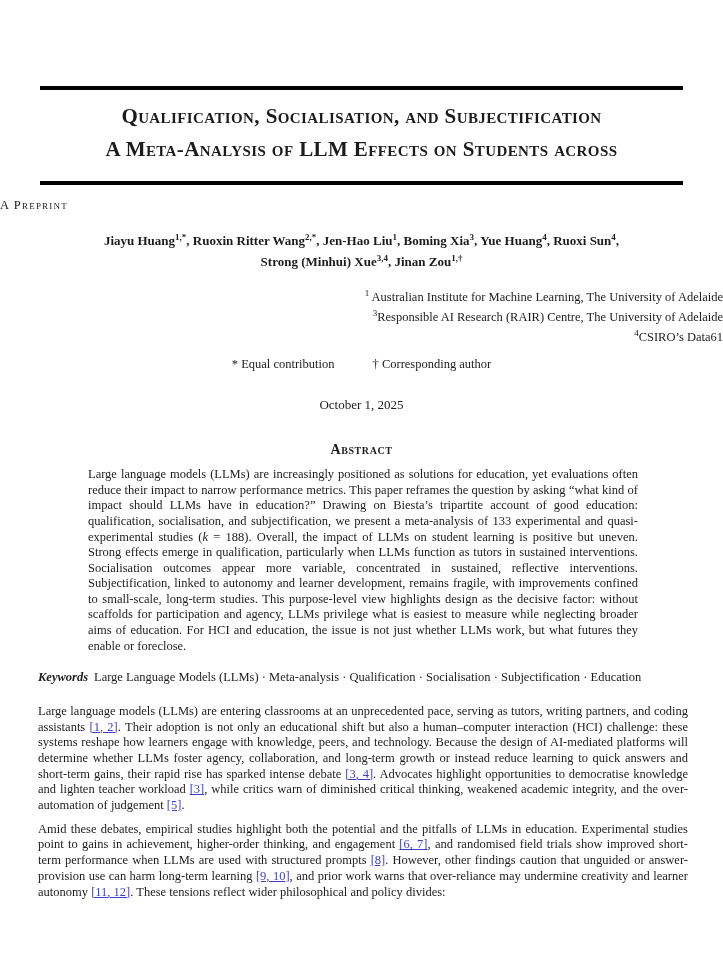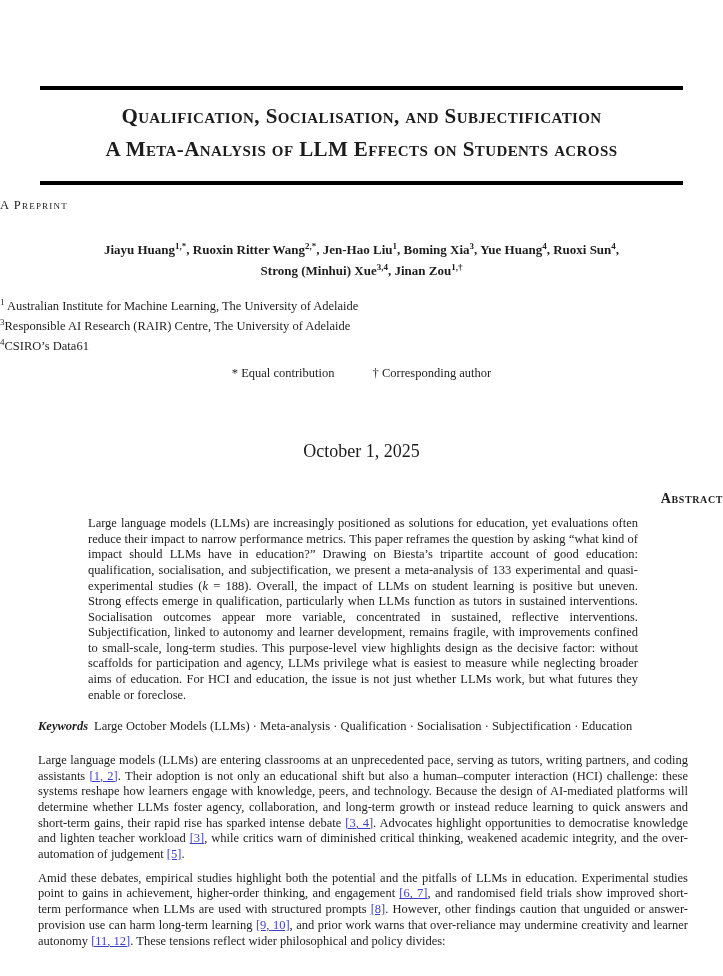--- a/index.html
+++ b/index.html
@@ -23,33 +23,33 @@
     font-weight: 700;
     font-variant: small-caps;
     letter-spacing: 0.4px;
   }
 
   .preprint {
     margin-top: 13px; text-align: left;
     font-variant: small-caps; font-size: 12.5px; letter-spacing: 1.2px;
   }
 
-  .authors { margin-top: 25px; text-align: center; font-weight: 700; font-size: 13px; line-height: 17px; }
+  .authors { margin-top: 16px; text-align: center; font-weight: 700; font-size: 13px; line-height: 17px; }
   .authors sup { font-size: 9px; font-weight: 700; }
 
-  .affiliations { margin-top: 15px; text-align: left; font-size: 12.5px; line-height: 16px; }
+  .affiliations { margin-top: 15px; text-align: right; font-size: 12.5px; line-height: 16px; }
   .affiliations sup { font-size: 9px; }
 
   .contrib { margin-top: 12px; text-align: center; font-size: 12.5px; }
   .contrib .note + .note { margin-left: 38px; }
 
-  .date { margin-top: 60px; text-align: center; font-size: 18px; }
+  .date { margin-top: 25px; text-align: center; font-size: 13px; }
 
   .abs-head {
-    margin-top: 29px; text-align: right;
+    margin-top: 29px; text-align: center;
     font-weight: 700; font-variant: small-caps; font-size: 14px; letter-spacing: 0.6px; font-family: Liberation Serif, serif;
   }
   .abs-body {
     margin: 9px 85px 16px 88px;
     font-size: 12.5px; line-height: 15.6px;
     text-align: justify;
   }
 
   .keywords { margin: 9px 35px 0 38px; font-size: 12.5px; line-height: 15.6px; }
   .keywords .kw-label { font-weight: 700; font-style: italic; margin-right: 6px; }
@@ -108,21 +108,21 @@
     <span class="note"><span>*</span> <span>Equal contribution</span></span><span class="note"><span>†</span> <span>Corresponding author</span></span>
   </div>
 
   <div class="date">October 1, 2025</div>
 
   <div class="abs-head">Abstract</div>
 
   <div class="abs-body"><span>Large language models (LLMs) are increasingly positioned as solutions for education, yet evaluations often reduce their impact to narrow performance metrics. This paper reframes the question by asking “what kind of impact should LLMs have in education?”  Drawing on Biesta’s tripartite account of good education: qualification, socialisation, and subjectification, we present a meta-analysis of 133 experimental and quasi-experimental studies (</span><i class="kvar">k</i><span> = 188). Overall, the impact of LLMs on student learning is positive but uneven. Strong effects emerge in qualification, particularly when LLMs function as tutors in sustained interventions. Socialisation outcomes appear more variable, concentrated in sustained, reflective interventions. Subjectification, linked to autonomy and learner development, remains fragile, with improvements confined to small-scale, long-term studies. This purpose-level view highlights design as the decisive factor: without scaffolds for participation and agency, LLMs privilege what is easiest to measure while neglecting broader aims of education. For HCI and education, the issue is not just whether LLMs work, but what futures they enable or foreclose.</span></div>
 
   <div class="keywords">
-    <span class="kw-label">Keywords</span><span>Large October Models (LLMs) · Meta-analysis · Qualification · Socialisation · Subjectification · Education</span>
+    <span class="kw-label">Keywords</span><span>Large Language Models (LLMs) · Meta-analysis · Qualification · Socialisation · Subjectification · Education</span>
   </div>
 
 
   <p class="body-par"><span>Large language models (LLMs) are entering classrooms at an unprecedented pace, serving as tutors, writing partners, and coding assistants </span><a class="cite">[1, 2]</a><span>. Their adoption is not only an educational shift but also a human–computer interaction (HCI) challenge: these systems reshape how learners engage with knowledge, peers, and technology. Because the design of AI-mediated platforms will determine whether LLMs foster agency, collaboration, and long-term growth or instead reduce learning to quick answers and short-term gains, their rapid rise has sparked intense debate </span><a class="cite">[3, 4]</a><span>. Advocates highlight opportunities to democratise knowledge and lighten teacher workload </span><a class="cite">[3]</a><span>, while critics warn of diminished critical thinking, weakened academic integrity, and the over-automation of judgement </span><a class="cite">[5]</a><span>.</span></p>
 
   <p class="body-par second"><span>Amid these debates, empirical studies highlight both the potential and the pitfalls of LLMs in education. Experimental studies point to gains in achievement, higher-order thinking, and engagement </span><a class="cite">[6, 7]</a><span>, and randomised field trials show improved short-term performance when LLMs are used with structured prompts </span><a class="cite">[8]</a><span>. However, other findings caution that unguided or answer-provision use can harm long-term learning </span><a class="cite">[9, 10]</a><span>, and prior work warns that over-reliance may undermine creativity and learner autonomy </span><a class="cite">[11, 12]</a><span>. These tensions reflect wider philosophical and policy divides:</span></p>
 
 </div>
 
 </body></html>

